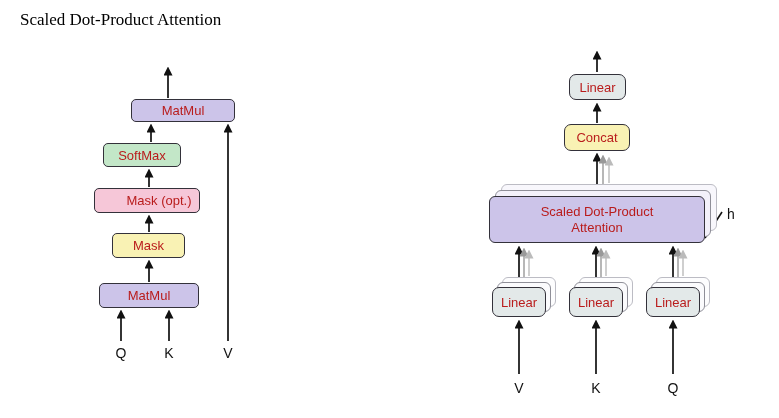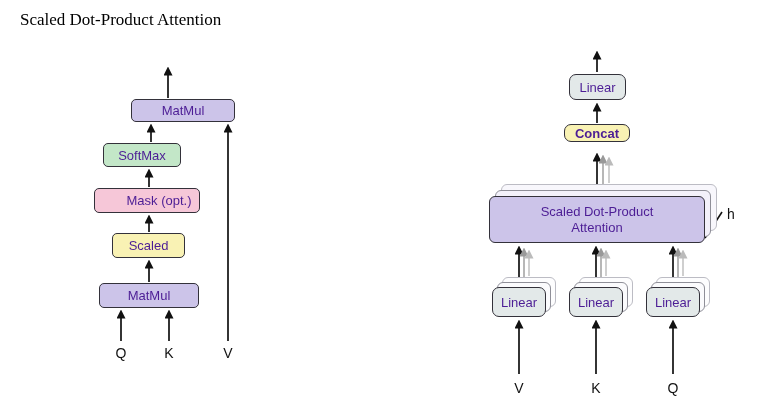--- a/index.html
+++ b/index.html
@@ -3,21 +3,21 @@
 <meta charset="utf-8">
 <style>
   html,body{margin:0;padding:0;background:#fff;}
   .canvas{position:relative;width:779px;height:418px;background:#fff;overflow:hidden;
           font-family:"Liberation Sans",sans-serif;}
   .arrows{position:absolute;left:0;top:0;pointer-events:none;}
   .title{position:absolute;font-family:"Liberation Serif",serif;font-size:17px;color:#000;}
   .rtitle{width:280px;text-align:center;}
   .box{position:absolute;border:1.4px solid #33313a;border-radius:5px;
        display:flex;align-items:center;justify-content:center;
-       font-size:13px;color:#4c1d95;box-sizing:border-box;text-align:center;}
+       font-size:13px;color:#b91c1c;box-sizing:border-box;text-align:center;}
   .purple{background:#ccc4e9;}
   .green{background:#c3e7c8;}
   .pink{background:#f6c7d8;padding-left:24px;}
   .yellow{background:#f9f2b4;}
   .graybox{background:#e3e9e9;}
   .ghost1{background:#fbfbfd;border:1.2px solid #8f8f98;border-radius:6px;position:absolute;box-sizing:border-box;}
   .ghost2{background:#fdfdfe;border:1.2px solid #bcbcc4;border-radius:6px;position:absolute;box-sizing:border-box;}
   .attghost1{background:#f3f1fa;}
   .attghost2{background:#f8f7fc;}
   .iolabel{position:absolute;font-size:14px;color:#111;transform:translateX(-50%);}
@@ -77,30 +77,30 @@
       <line x1="606" y1="276" x2="606" y2="252" marker-end="url(#ahl)"></line>
       <line x1="683" y1="276" x2="683" y2="252" marker-end="url(#ahl)"></line>
     </g>
   </svg>
 
   <div class="title" style="left:20px;top:10px;">Scaled Dot-Product Attention</div>
 
   <div class="box purple" style="left:131px;top:99px;width:104px;height:23px;">MatMul</div>
   <div class="box green" style="left:103px;top:143px;width:78px;height:24px;">SoftMax</div>
   <div class="box pink" style="left:94px;top:188px;width:106px;height:25px;">Mask (opt.)</div>
-  <div class="box yellow" style="left:112px;top:233px;width:73px;height:25px;">Scaled</div>
+  <div class="box yellow" style="left:112px;top:233px;width:73px;height:25px;">Mask</div>
   <div class="box purple" style="left:99px;top:283px;width:100px;height:25px;">MatMul</div>
 
   <div class="iolabel" style="left:121px;top:345px;">Q</div>
   <div class="iolabel" style="left:169px;top:345px;">K</div>
   <div class="iolabel" style="left:228px;top:345px;">V</div>
 
 
   <div class="box graybox" style="left:569px;top:74px;width:57px;height:26px;border-radius:7px;">Linear</div>
-  <div class="box yellow" style="left:564px;top:124px;width:66px;height:18px;border-radius:7px;font-weight:bold;">Concat</div>
+  <div class="box yellow" style="left:564px;top:124px;width:66px;height:27px;border-radius:7px;">Concat</div>
 
   <div class="ghost2 attghost2" style="left:501px;top:184px;width:216px;height:47px;"></div>
   <div class="ghost1 attghost1" style="left:495px;top:190px;width:216px;height:47px;"></div>
   <div class="box purple" style="left:489px;top:196px;width:216px;height:47px;border-radius:6px;">
     <span class="attn-text">Scaled Dot-Product Attention</span>
   </div>
 
   <div class="hlabel" style="left:727px;top:206px;">h</div>
 
   <div class="ghost2" style="left:502px;top:277px;width:54px;height:30px;"></div>

